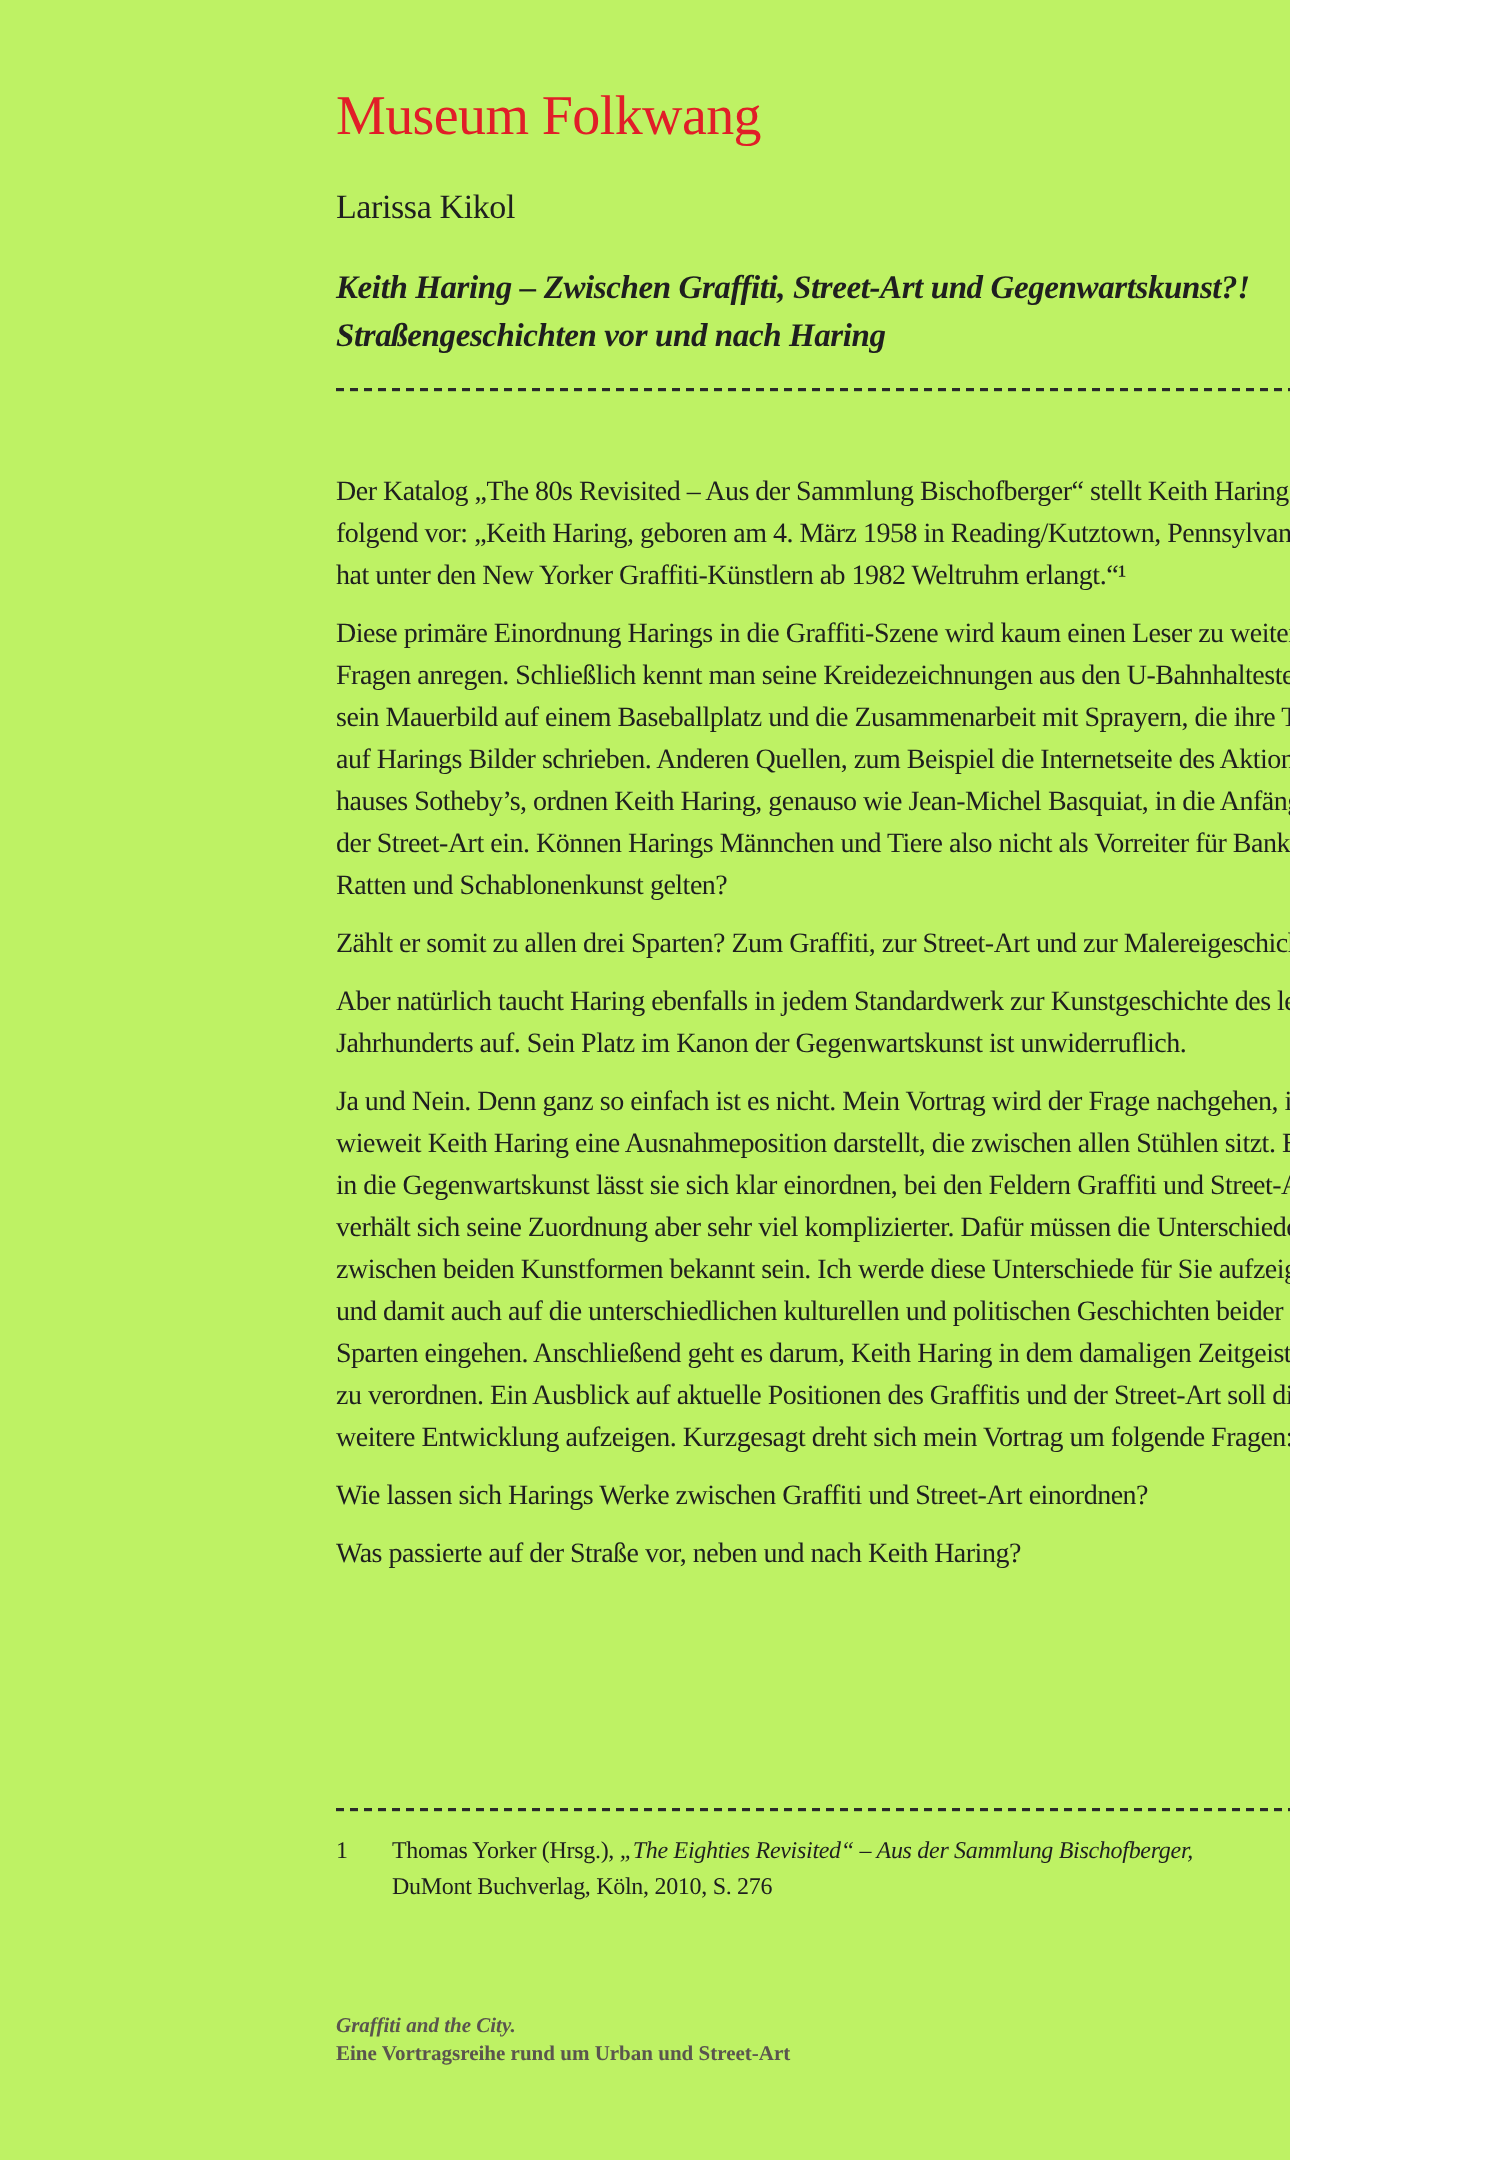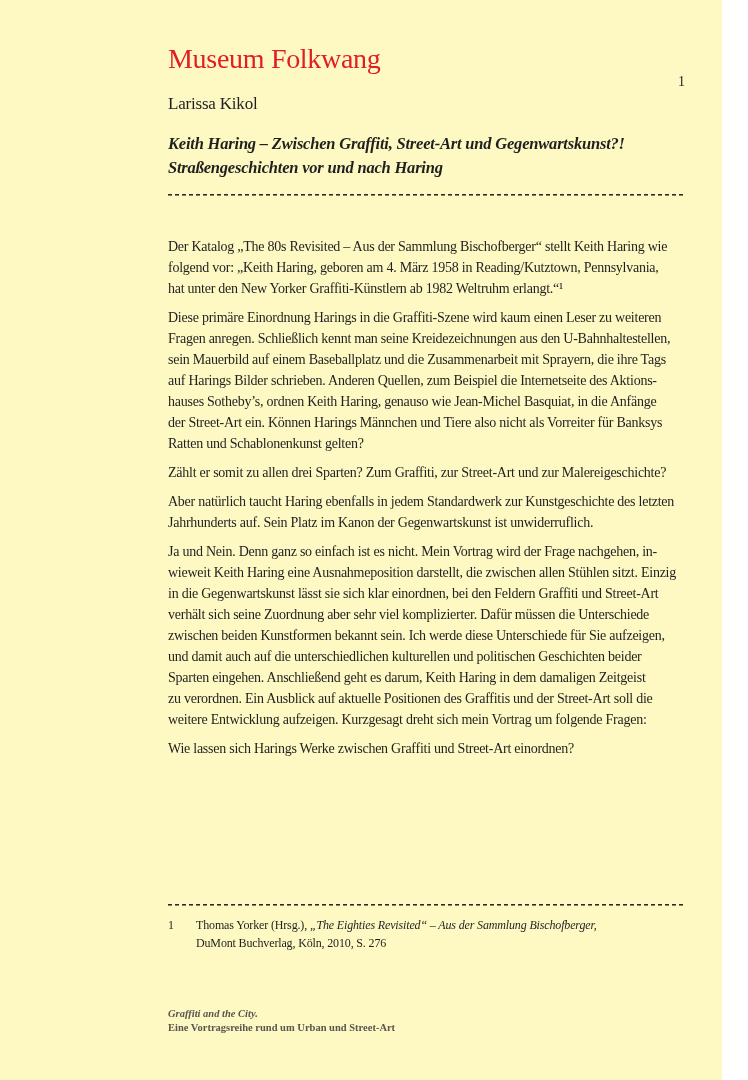--- a/index.html
+++ b/index.html
@@ -1,21 +1,21 @@
 <!DOCTYPE html>
 <html><head>
 <meta charset="utf-8">
 <style>
   * { margin: 0; padding: 0; box-sizing: border-box; }
   html, body { background: #ffffff; }
   .page {
     position: relative;
-    width: 722px;
+    width: 645px;
     height: 1080px;
-    background: #fef9c3;
+    background: #bef264;
     font-family: "Liberation Serif", serif;
     color: #1f1f1f;
     overflow: hidden;
   }
   .logo {
     position: absolute;
     left: 168px;
     top: 42px;
     font-size: 28px;
     line-height: 34px;
@@ -131,20 +131,21 @@
     <p>Ja und Nein. Denn ganz so einfach ist es nicht. Mein Vortrag wird der Frage nachgehen, in-
 wieweit Keith Haring eine Ausnahmeposition darstellt, die zwischen allen Stühlen sitzt. Einzig
 in die Gegenwartskunst lässt sie sich klar einordnen, bei den Feldern Graffiti und Street-Art
 verhält sich seine Zuordnung aber sehr viel komplizierter. Dafür müssen die Unterschiede
 zwischen beiden Kunstformen bekannt sein. Ich werde diese Unterschiede für Sie aufzeigen,
 und damit auch auf die unterschiedlichen kulturellen und politischen Geschichten beider
 Sparten eingehen. Anschließend geht es darum, Keith Haring in dem damaligen Zeitgeist
 zu verordnen. Ein Ausblick auf aktuelle Positionen des Graffitis und der Street-Art soll die
 weitere Entwicklung aufzeigen. Kurzgesagt dreht sich mein Vortrag um folgende Fragen:</p>
     <p>Wie lassen sich Harings Werke zwischen Graffiti und Street-Art einordnen?</p>
+    <p>Was passierte auf der Straße vor, neben und nach Keith Haring?</p>
   </div>
 
   <div class="dashed-rule rule-footnote"></div>
 
   <div class="footnote">
     <span class="fn-num">1</span>
     <span class="fn-text">
       <span>Thomas Yorker (Hrsg.), </span><em>„The Eighties Revisited“ – Aus der Sammlung Bischofberger,</em><br>
       <span>DuMont Buchverlag, Köln, 2010, S. 276</span>
     </span>

